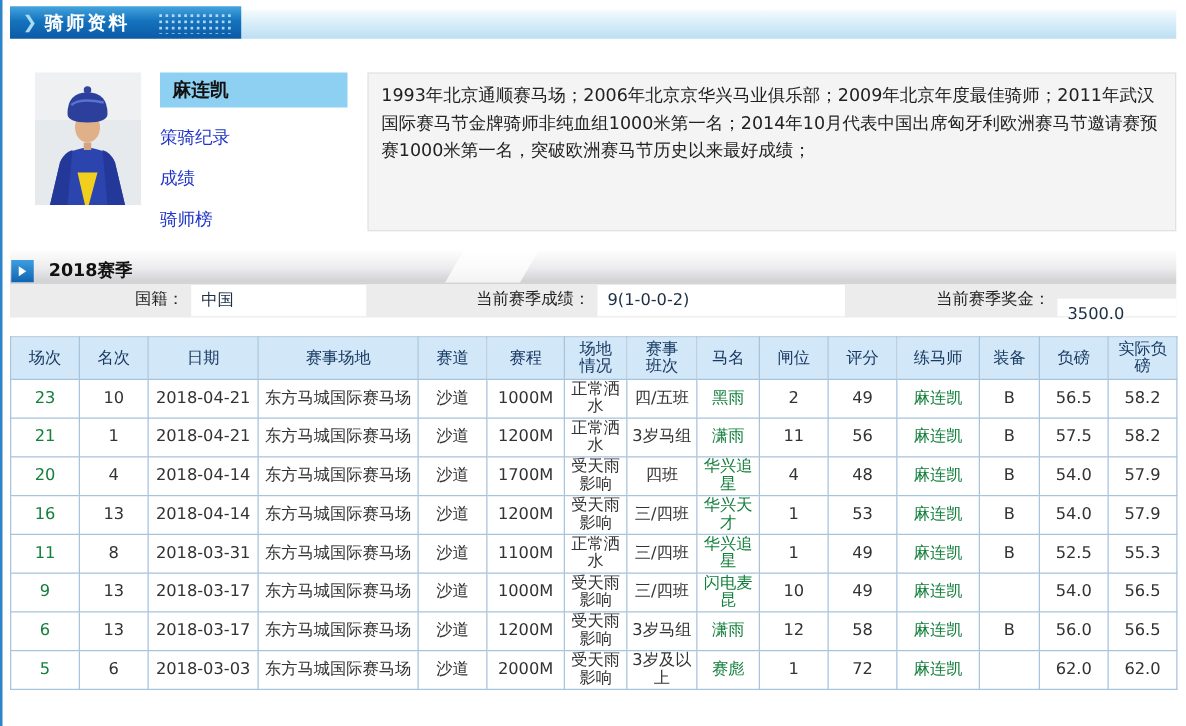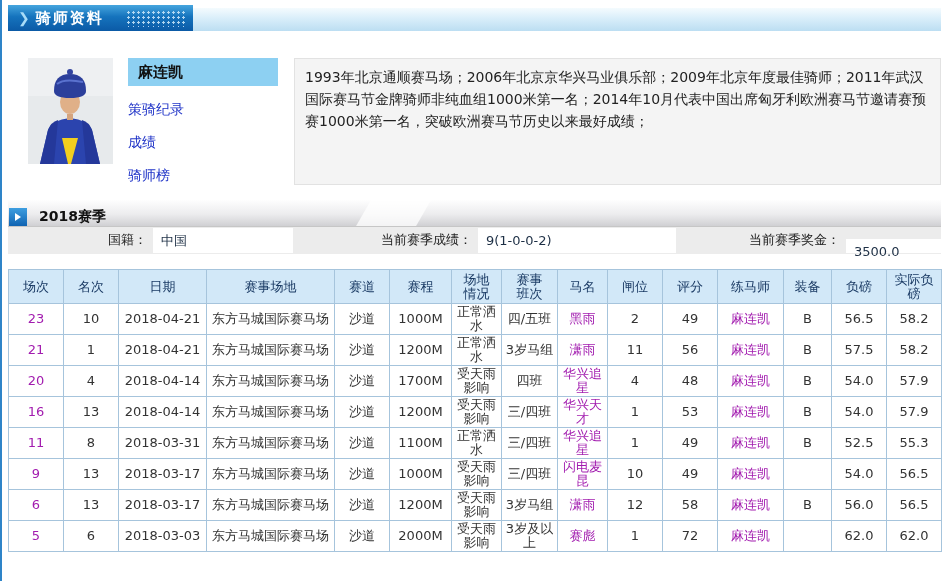--- a/index.html
+++ b/index.html
@@ -75,21 +75,21 @@
   table.rec { width:933px; border-collapse:collapse; table-layout:fixed; margin-top:3px; }
   table.rec th, table.rec td {
     border:1px solid #a6c4dc; text-align:center; vertical-align:middle;
     padding:1px 2px; line-height:14px; overflow:hidden;
   }
   table.rec th {
     background:#d2e8f8; color:#1a3a64; font-weight:normal; font-size:13px;
     height:34px; white-space:pre-line;
   }
   table.rec td { height:28px; font-size:13px; color:#333; word-break:break-all; }
-  .lnk { color:#a21caf; cursor:pointer; }
+  .lnk { color:#15803d; cursor:pointer; }
   
   col.c0{width:55px} col.c1{width:55px} col.c2{width:88px} col.c3{width:128px} col.c4{width:55px}
   col.c5{width:62px} col.c6{width:50px} col.c7{width:56px} col.c8{width:50px} col.c9{width:55px}
   col.c10{width:55px} col.c11{width:66px} col.c12{width:48px} col.c13{width:55px} col.c14{width:55px}
 </style>
 </head>
 <body>
 
 <div class="left-edge"></div>
 

